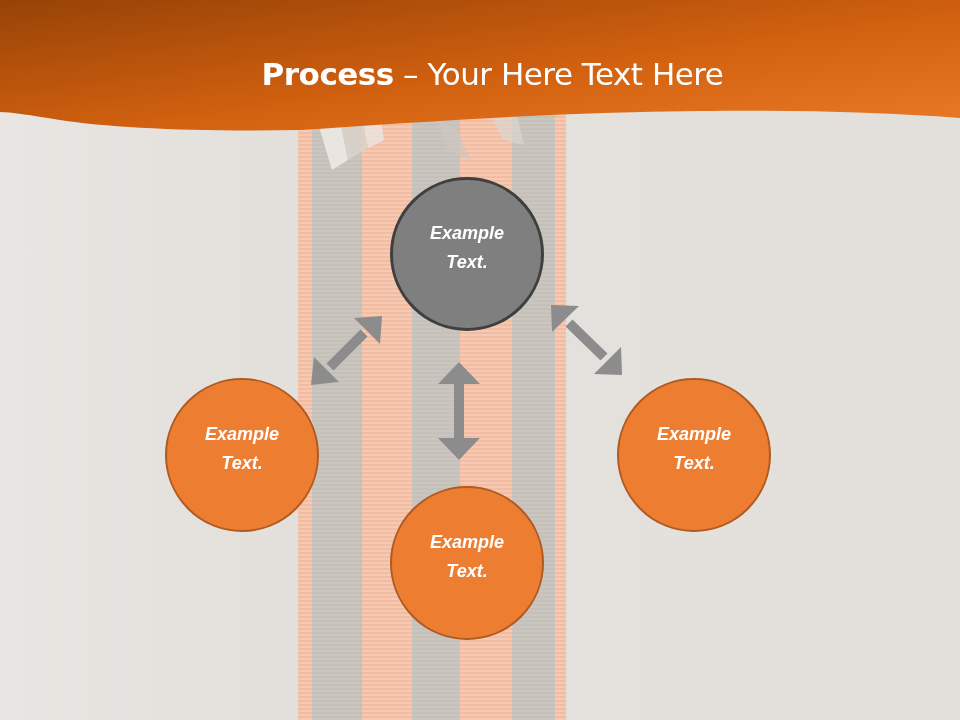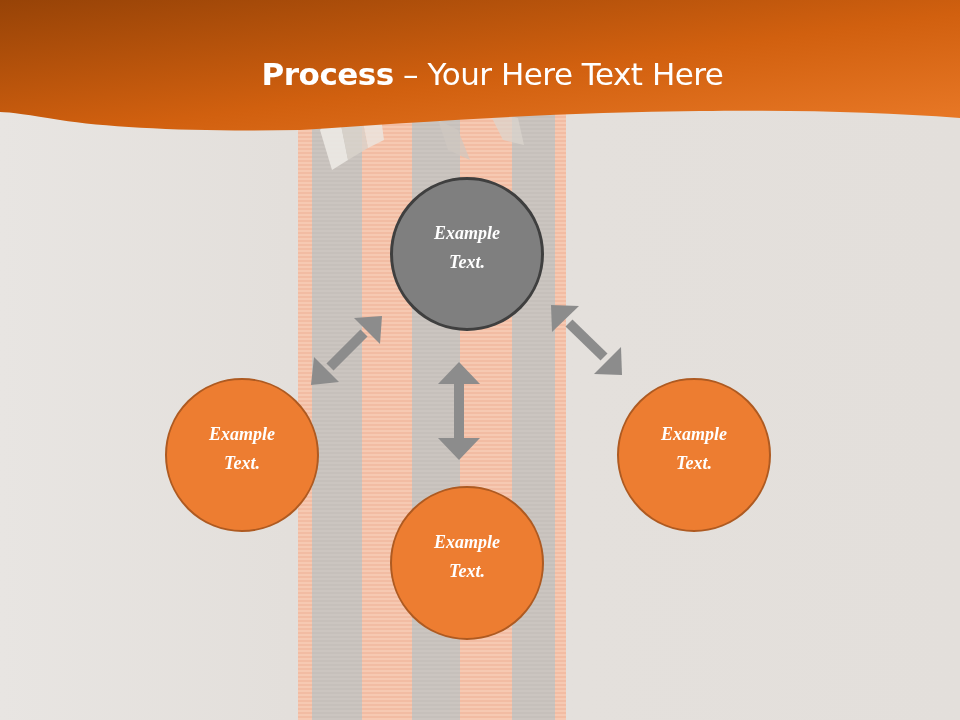--- a/index.html
+++ b/index.html
@@ -7,21 +7,21 @@
   .slide { position: absolute; left: 0; top: 0; width: 960px; height: 720px; overflow: hidden;
     background: linear-gradient(90deg, #e8e5e2 0%, #e3dfdb 30%, #e4e0dc 60%, #e3dfdb 100%); }
   .ribbon { position: absolute; left: 298px; top: 100px; width: 268px; height: 640px; }
   .stripe { position: absolute; top: 0; height: 100%; }
   .s-orange { background: repeating-linear-gradient(0deg, #f6c9b2 0px, #f6c9b2 2px, #f2bca3 2px, #f2bca3 4px); }
   .s-gray { background: repeating-linear-gradient(0deg, #cbc5c0 0px, #cbc5c0 2px, #c6c0bb 2px, #c6c0bb 4px); }
   .medal { position: absolute; top: 100px; left: 298px; width: 268px; height: 80px; }
   .header { position: absolute; left: 0; top: 0; width: 960px; height: 140px; }
   .title { position: absolute; left: 0; top: 52px; width: 985px; text-align: center; color: #ffffff; font-size: 31px; line-height: 44px; white-space: nowrap; font-family: "DejaVu Sans", sans-serif; letter-spacing: -0.5px; }
   .title .bold { font-weight: bold; text-align: right; }
-  .circle { position: absolute; width: 154px; height: 154px; border-radius: 50%; display: flex; flex-direction: column; align-items: center; justify-content: center; color: #ffffff; font-style: italic; font-weight: bold; font-size: 18px; line-height: 29px; text-align: center; box-sizing: border-box; font-family: Liberation Serif, serif; }
+  .circle { position: absolute; width: 154px; height: 154px; border-radius: 50%; display: flex; flex-direction: column; align-items: center; justify-content: center; color: #ffffff; font-style: italic; font-weight: bold; font-size: 18px; line-height: 29px; text-align: center; box-sizing: border-box; font-family: Liberation Sans, sans-serif; }
   .circle.orange { background: #ed7d31; border: 2px solid #ae5a21; }
   .circle.gray { background: #7f7f7f; border: 3px solid #3f3f3f; }
   .circle span { display: block; margin-top: -12px; }
   .arrows { position: absolute; left: 0; top: 0; width: 960px; height: 720px; pointer-events: none; }
 </style>
 </head>
 <body>
 
 <div class="slide">
 

